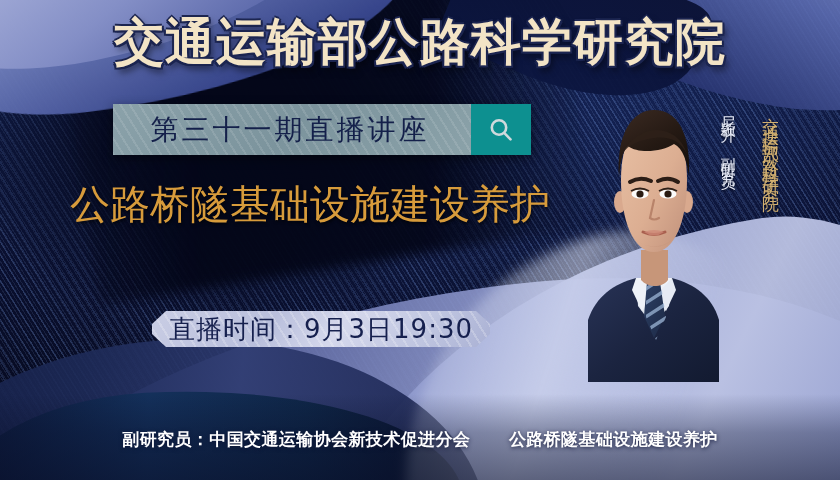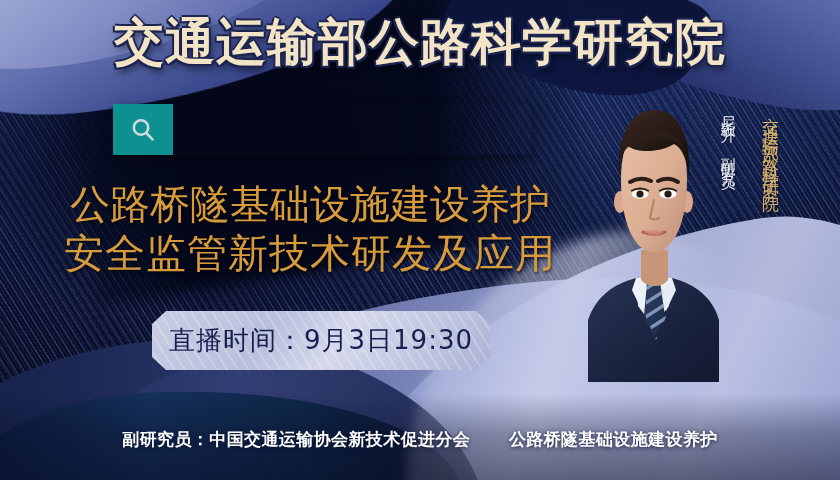--- a/index.html
+++ b/index.html
@@ -177,21 +177,21 @@
     letter-spacing:0px;
     text-align:center;
     text-shadow:1px 2px 3px rgba(0,0,0,.6);
     font-family:"DejaVu Sans","Liberation Sans",sans-serif;
   }
   .lecture-title .ln2{ letter-spacing:1px; }
 
   
   .time-pill{
     position:absolute;left:152px;top:311px;
-    width:338px;height:59px;
+    width:338px;height:36px;
     background:
       repeating-linear-gradient(58deg, rgba(255,255,255,.22) 0 2px, rgba(255,255,255,0) 2px 9px),
       linear-gradient(125deg,#c9cde4 0%,#b9bfdc 35%,#d5d8ec 55%,#bfc5e0 80%,#aab1d4 100%);
     clip-path:polygon(14px 0,calc(100% - 14px) 0,100% 13px,100% calc(100% - 13px),
                       calc(100% - 14px) 100%,14px 100%,0 calc(100% - 13px),0 13px);
     display:flex;align-items:center;justify-content:center;
     color:#16204e;
     font-size:26px;
     font-weight:500;
     letter-spacing:1px;
@@ -263,33 +263,33 @@
   <div class="silk-b3"></div>
   <div class="silk-b4"></div>
   <div class="silk-shine"></div>
   <div class="footer-dark"></div>
 
   <div class="main-title">
     <span>交通运输部公路科学研究院</span>
   </div>
 
   <div class="session-bar">
+    <div class="session-label">第三十一期直播讲座</div>
     <div class="session-search">
       <span>
         <svg width="30" height="30" viewBox="0 0 30 30" fill="none" stroke="#cfd9dc" stroke-width="2.6" stroke-linecap="round">
           <circle cx="13" cy="12.5" r="7.2"></circle>
           <line x1="18.4" y1="18.2" x2="24.5" y2="24.4"></line>
         </svg>
       </span>
     </div>
   </div>
 
   <div class="lecture-title">
     <div class="ln1">公路桥隧基础设施建设养护</div>
-    <div class="ln2">安全监管新技术研发及应用</div>
   </div>
 
   <div class="time-pill">
     <span>直播时间：9月3日19:30</span>
   </div>
 
   <div class="portrait">
     <svg viewBox="0 0 135 300" xmlns="http://www.w3.org/2000/svg">
       <defs>
         <linearGradient id="skin" x1="0" y1="0" x2="1" y2="1">

